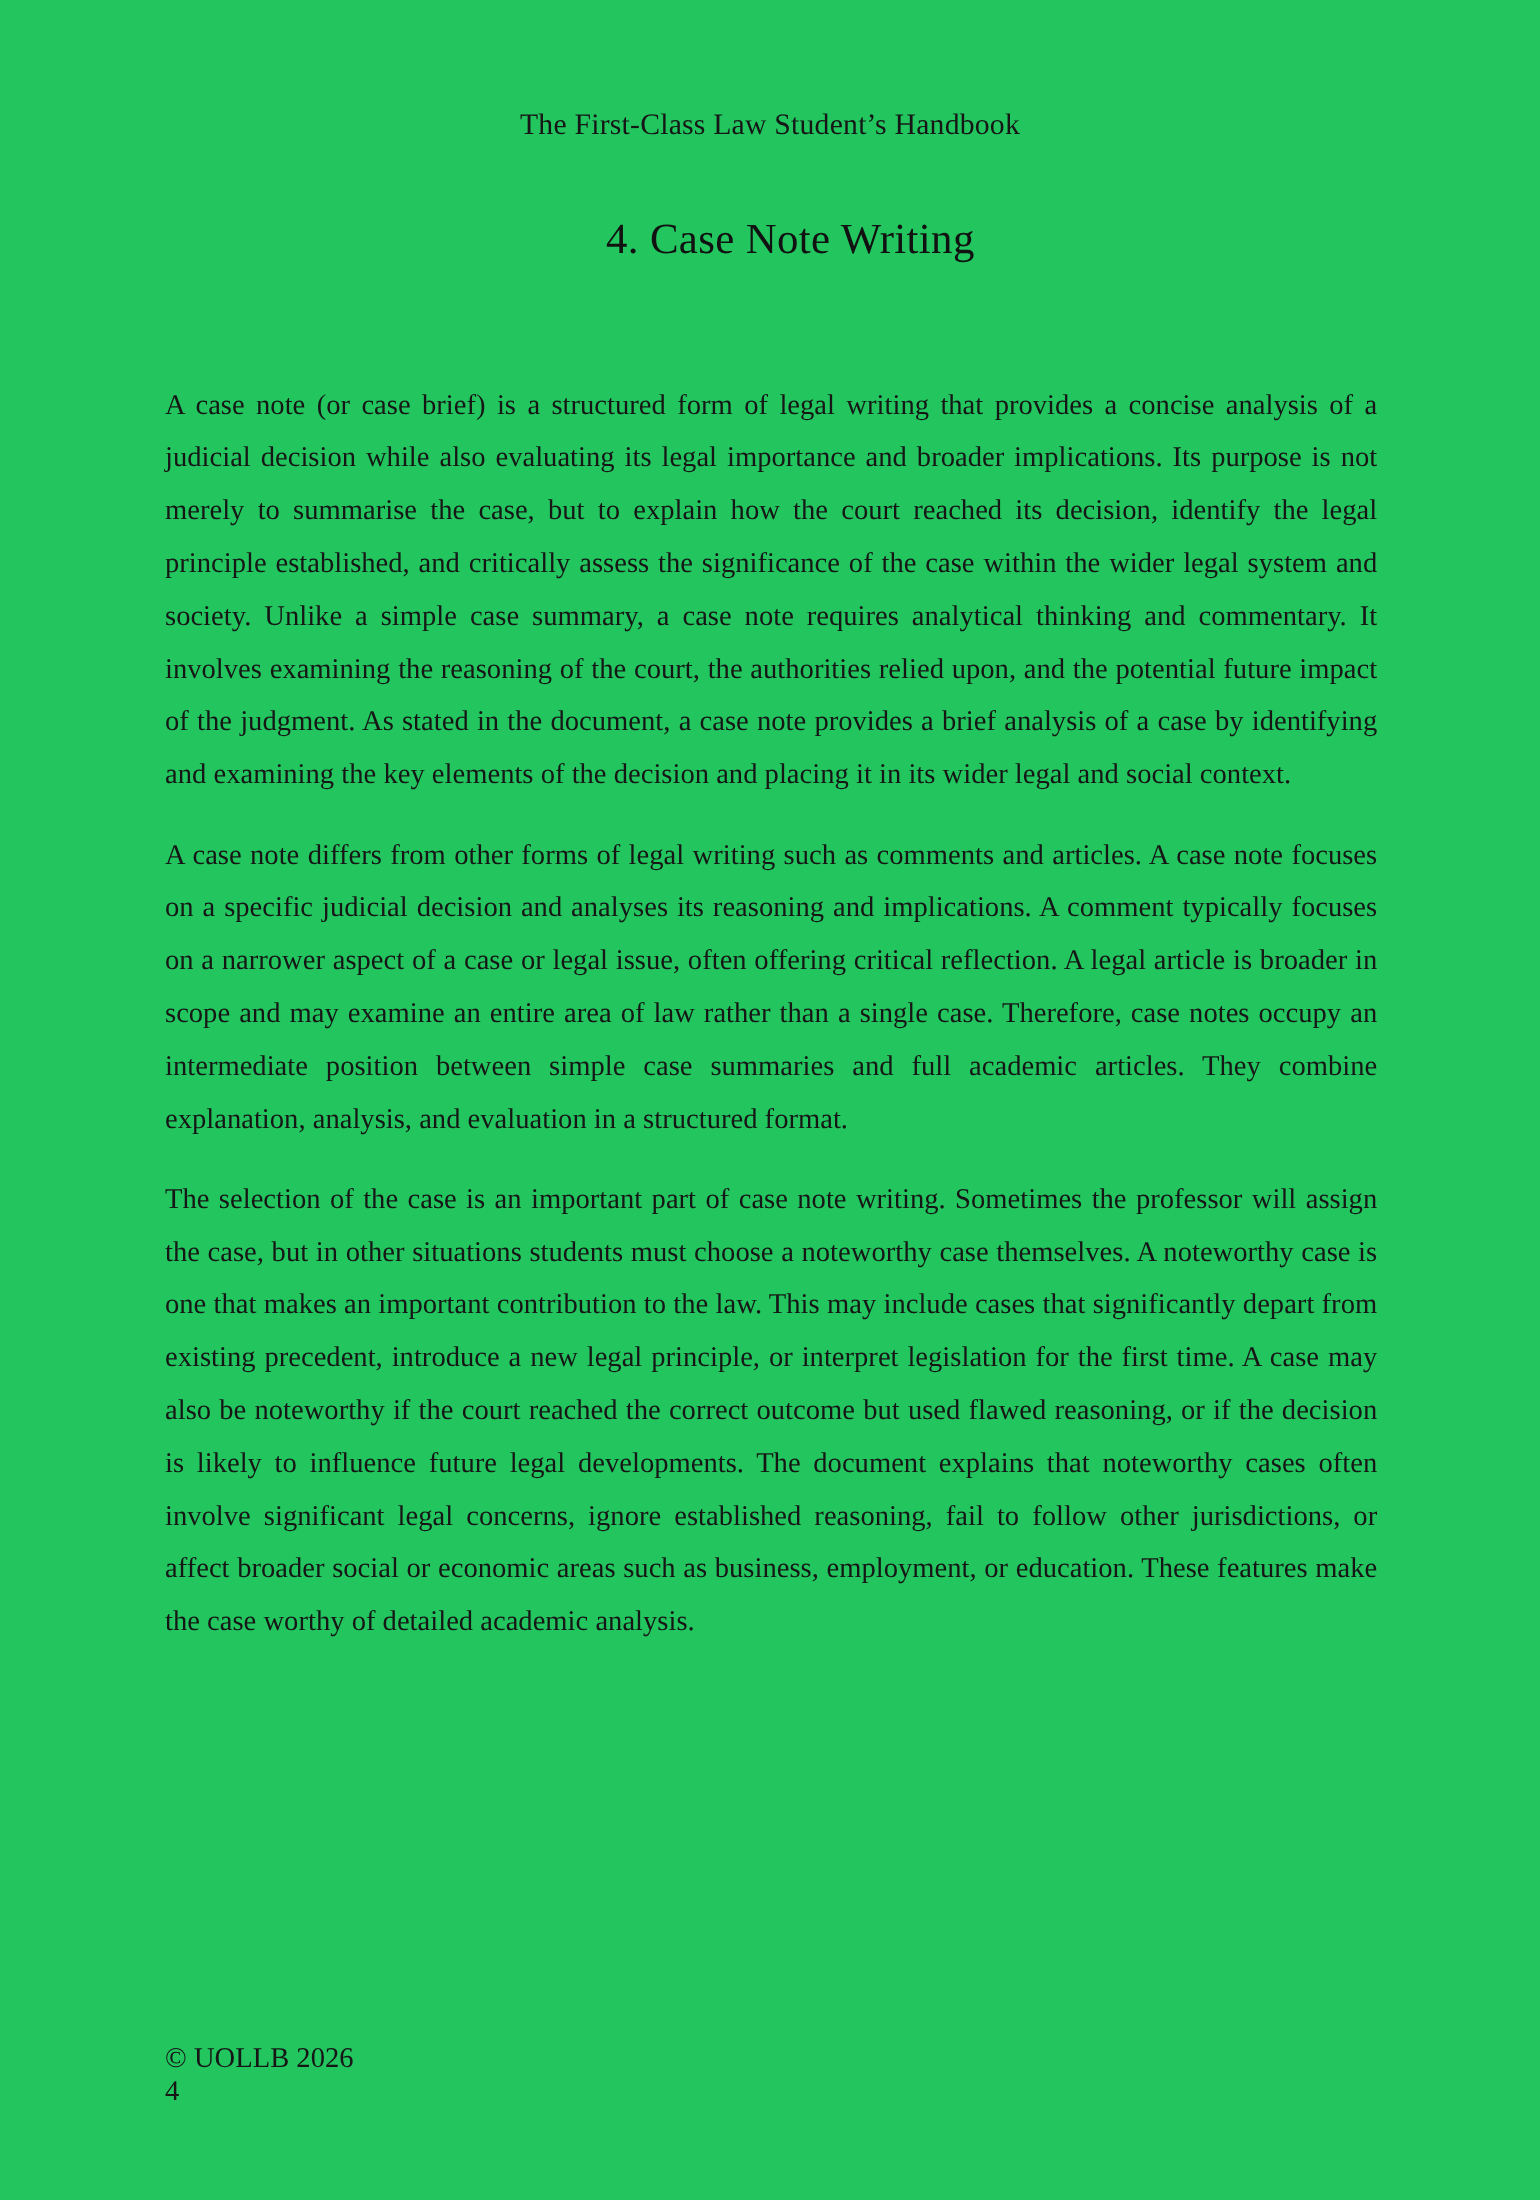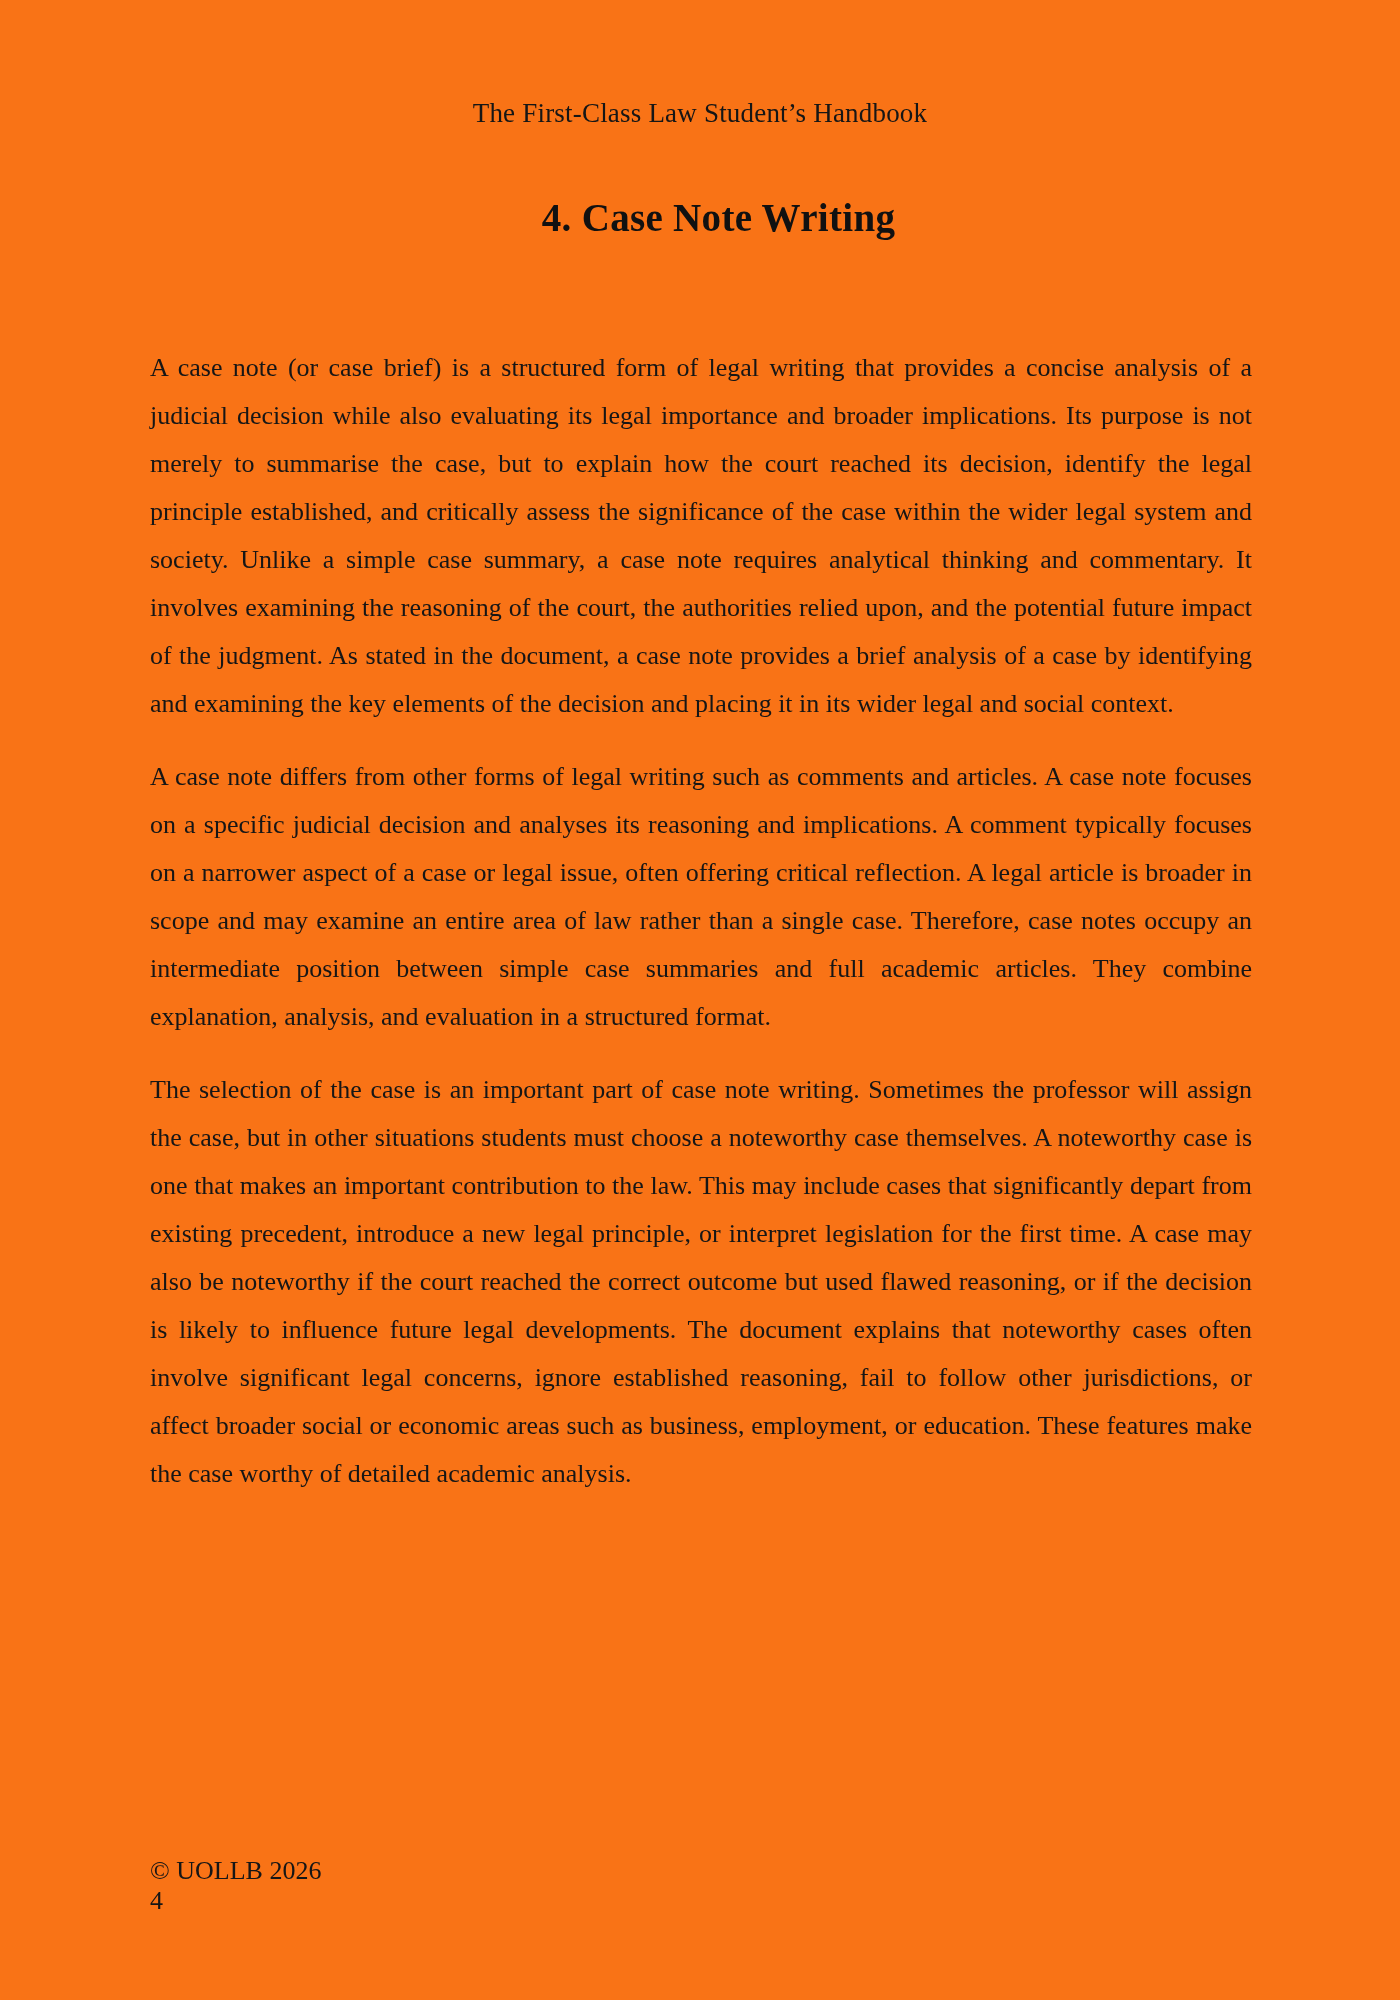--- a/index.html
+++ b/index.html
@@ -7,35 +7,35 @@
     width: 1400px;
     height: 2000px;
     background: #ffffff;
     font-family: "Liberation Serif", "DejaVu Serif", serif;
     color: #161616;
   }
   .page {
     position: relative;
     width: 1400px;
     height: 2000px;
-    background: #f97316;
+    background: #22c55e;
     overflow: hidden;
   }
   .running-header {
     margin-top: 98px;
     text-align: center;
     font-size: 27px;
     letter-spacing: 0.2px;
     color: #161616;
   }
   .chapter-title {
     margin-top: 66px;
     text-align: center;
     font-size: 39px;
-    font-weight: 700;
+    font-weight: 400;
     letter-spacing: 0.3px;
     color: #111111;
     padding-left: 37px;
   }
   .content {
     margin: 104px 148px 0 150px;
     width: 1102px;
   }
   .content p {
     font-size: 26px;

